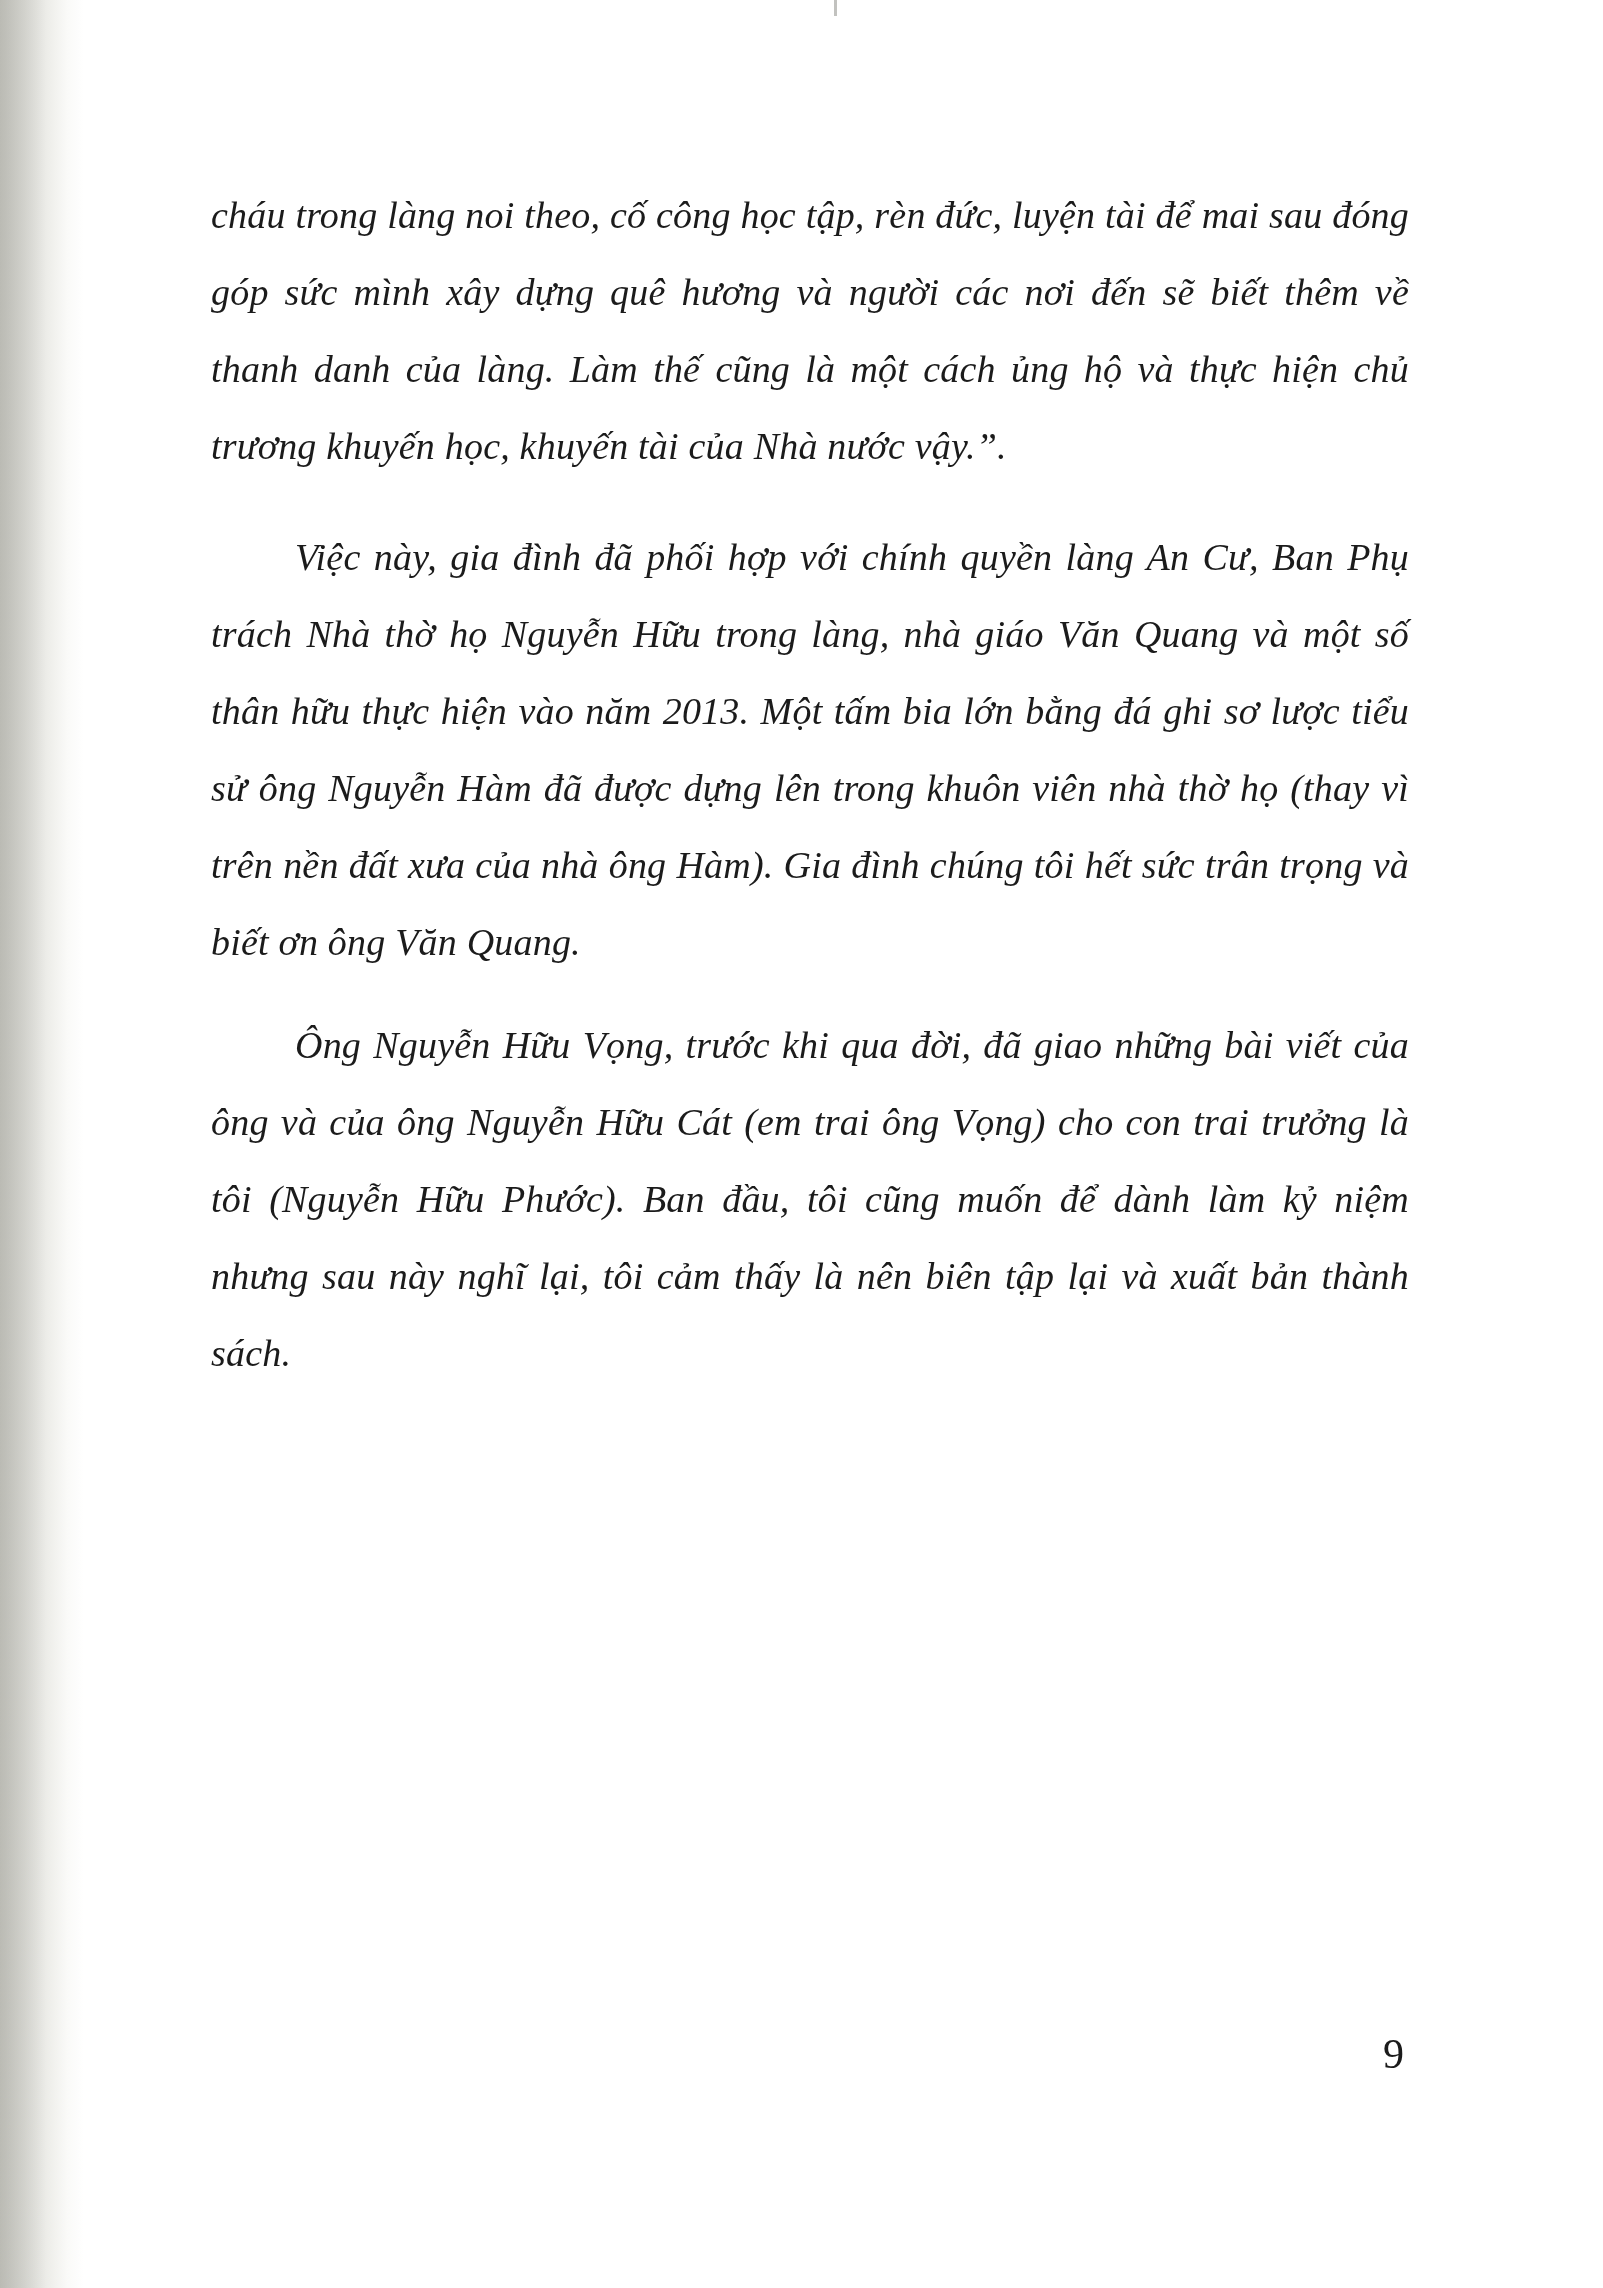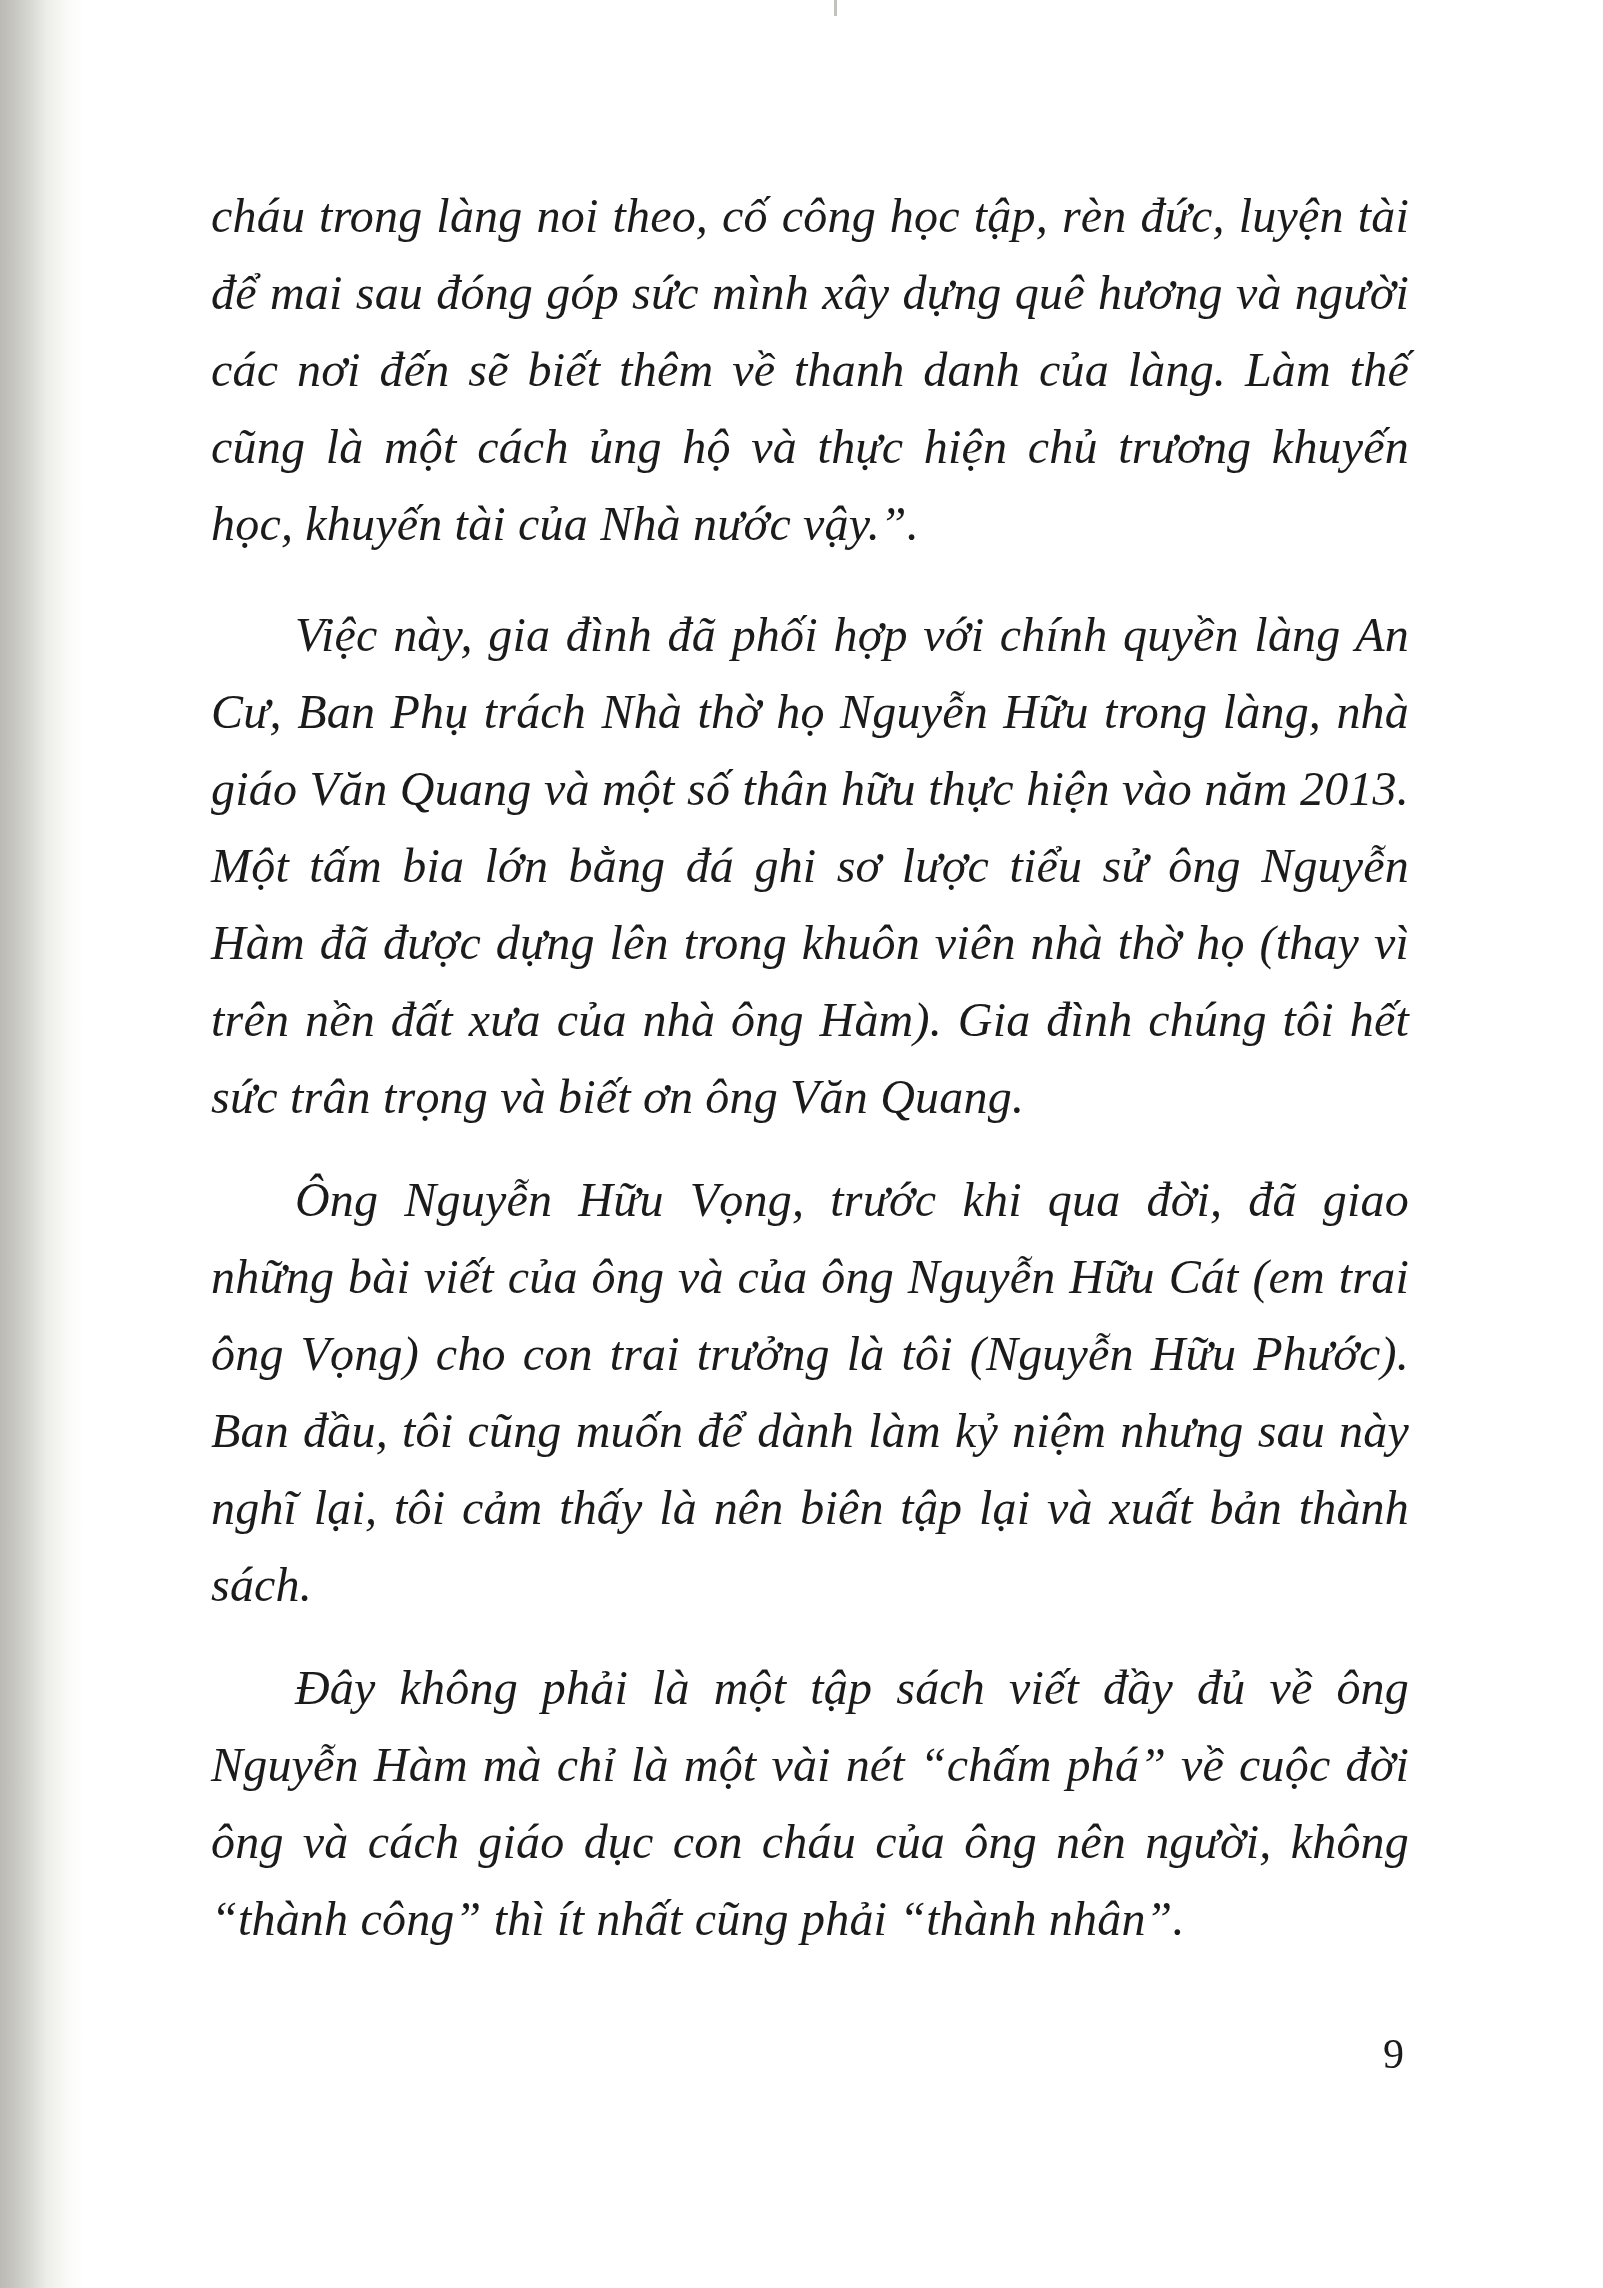--- a/index.html
+++ b/index.html
@@ -48,21 +48,21 @@
   }
   .content {
     position: absolute;
     left: 211px;
     top: 177px;
     width: 1198px;
     color: #1b1b1b;
   }
   .content p {
     margin: 0 0 26px 0;
-    font-size: 48px;
+    font-size: 38px;
     line-height: 77px;
     text-align: justify;
     letter-spacing: 0.2px;
   }
   .content p.lead-italic {
     font-style: italic;
     margin-bottom: 34px;
   }
   .content p.indent {
     text-indent: 84px;
@@ -81,18 +81,17 @@
 
 <div class="page">
   <div class="edge"></div>
   <div class="edge-top-dark"></div>
   <div class="scan-artifact"></div>
 
   <div class="content">
     <p class="lead-italic">cháu trong làng noi theo, cố công học tập, rèn đức, luyện tài để mai sau đóng góp sức mình xây dựng quê hương và người các nơi đến sẽ biết thêm về thanh danh của làng. Làm thế cũng là một cách ủng hộ và thực hiện chủ trương khuyến học, khuyến tài của Nhà nước vậy.”.</p>
     <p class="indent">Việc này, gia đình đã phối hợp với chính quyền làng An Cư, Ban Phụ trách Nhà thờ họ Nguyễn Hữu trong làng, nhà giáo Văn Quang và một số thân hữu thực hiện vào năm 2013. Một tấm bia lớn bằng đá ghi sơ lược tiểu sử ông Nguyễn Hàm đã được dựng lên trong khuôn viên nhà thờ họ (thay vì trên nền đất xưa của nhà ông Hàm). Gia đình chúng tôi hết sức trân trọng và biết ơn ông Văn Quang.</p>
     <p class="indent">Ông Nguyễn Hữu Vọng, trước khi qua đời, đã giao những bài viết của ông và của ông Nguyễn Hữu Cát (em trai ông Vọng) cho con trai trưởng là tôi (Nguyễn Hữu Phước). Ban đầu, tôi cũng muốn để dành làm kỷ niệm nhưng sau này nghĩ lại, tôi cảm thấy là nên biên tập lại và xuất bản thành sách.</p>
-    <p class="indent">Đây không phải là một tập sách viết đầy đủ về ông Nguyễn Hàm mà chỉ là một vài nét “chấm phá” về cuộc đời ông và cách giáo dục con cháu của ông nên người, không “thành công” thì ít nhất cũng phải “thành nhân”.</p>
   </div>
 
   <div class="page-number">9</div>
 </div>
 
 
 </body></html>

